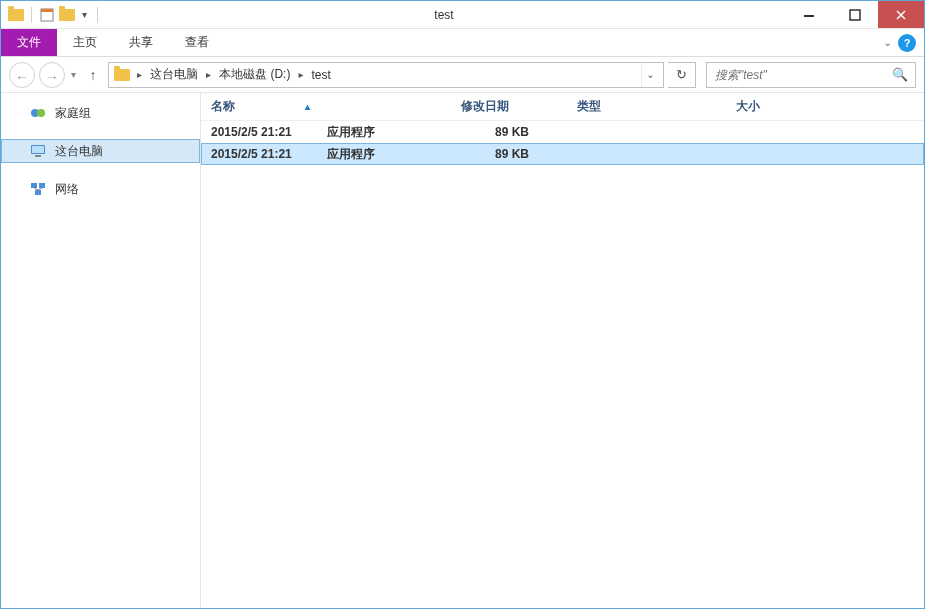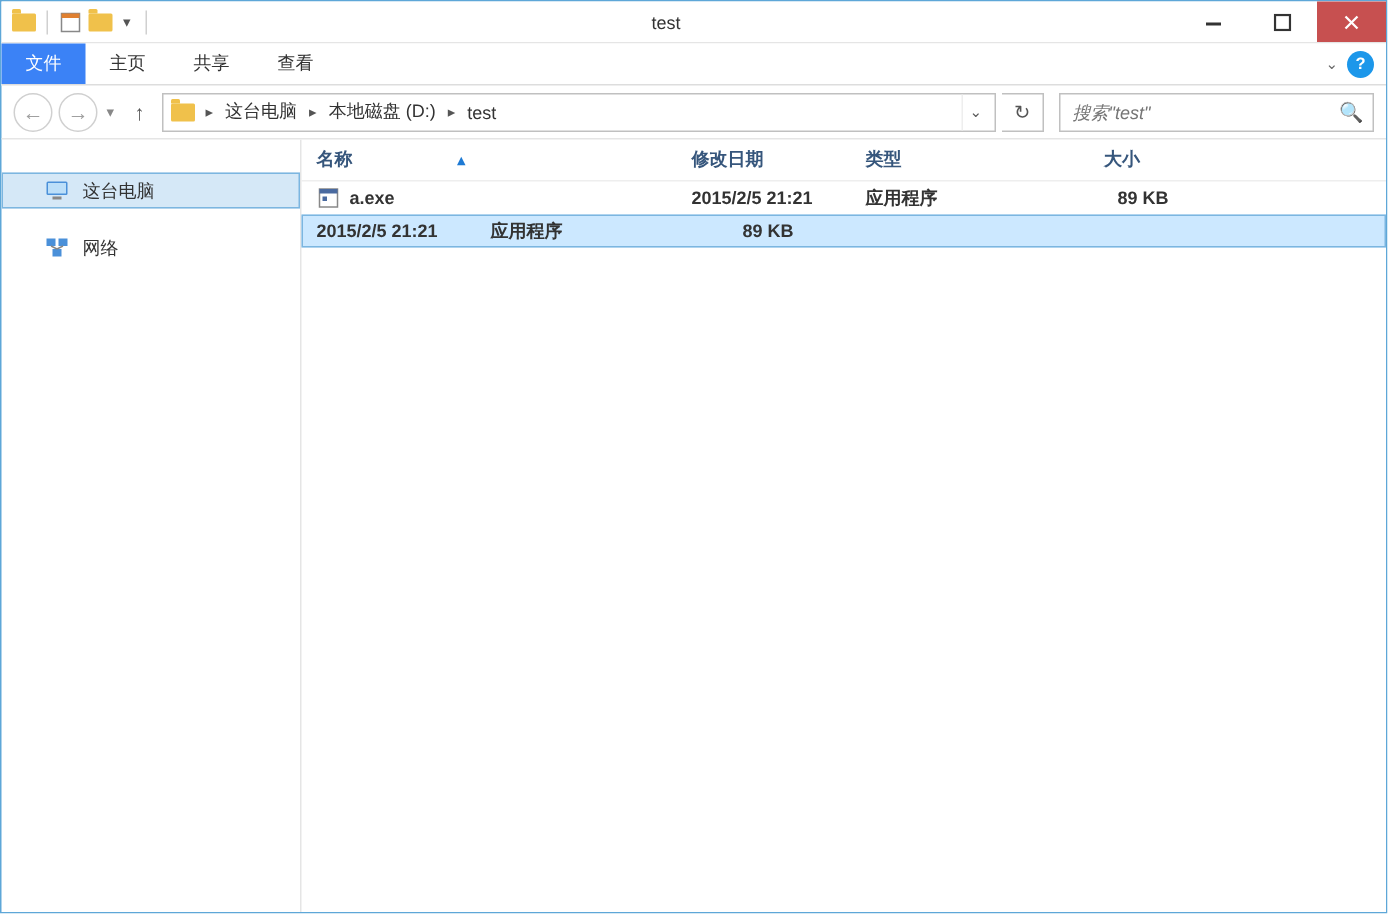--- a/index.html
+++ b/index.html
@@ -11,21 +11,21 @@
   .tb-icon-folder { width: 18px; height: 18px; display: flex; align-items: center; justify-content: center; }
   .tb-sep { width: 1px; height: 16px; background: #d0d0d0; margin: 0 4px; }
   .tb-dropdown { font-size: 10px; color: #555; padding: 0 4px; }
   .tb-title { flex: 1; text-align: center; font-size: 12px; color: #333; }
   .tb-controls { display: flex; height: 100%; }
   .tb-btn { width: 46px; height: 100%; display: flex; align-items: center; justify-content: center; font-size: 12px; color: #333; }
   .tb-btn.close { background: #c75050; color: #fff; }
   
   .ribbon { height: 28px; display: flex; align-items: stretch; background: #fff; border-bottom: 1px solid #ddd; }
   .ribbon-tab { padding: 0 16px; font-size: 12px; color: #333; display: flex; align-items: center; }
-  .ribbon-tab.active { background: #3b82f6; color: #fff; }
+  .ribbon-tab.active { background: #a21caf; color: #fff; }
   .ribbon-spacer { flex: 1; }
   .ribbon-right { display: flex; align-items: center; padding-right: 8px; gap: 6px; }
   .help-icon { width: 18px; height: 18px; border-radius: 50%; background: #1c97ea; color: #fff; display: flex; align-items: center; justify-content: center; font-size: 11px; font-weight: bold; }
   .chevron-expand { font-size: 10px; color: #666; }
   
   .nav-bar { height: 36px; display: flex; align-items: center; padding: 4px 8px; gap: 4px; border-bottom: 1px solid #e5e5e5; }
   .nav-btn { width: 26px; height: 26px; border-radius: 50%; border: 1px solid #d0d0d0; display: flex; align-items: center; justify-content: center; color: #a0a0a0; font-size: 14px; }
   .nav-small { font-size: 10px; color: #888; padding: 0 2px; }
   .nav-up { width: 22px; height: 22px; display: flex; align-items: center; justify-content: center; color: #555; font-size: 14px; }
   .address { flex: 1; height: 26px; border: 1px solid #c0c0c0; display: flex; align-items: center; padding: 0 4px; font-size: 12px; background: #fff; }
@@ -146,20 +146,29 @@
     </div>
     <div class="refresh-btn">↻</div>
     <div class="search-box">
       <input class="search-input" placeholder="搜索&quot;test&quot;" style="">
       <span class="search-icon">🔍</span>
     </div>
   </div>
 
   <div class="body">
     <div class="sidebar">
+      <div class="side-item indent">
+        <span class="side-icon">
+            <svg width="16" height="16" viewBox="0 0 16 16">
+              <circle cx="5" cy="8" r="4" fill="#4a90d9"></circle>
+              <circle cx="11" cy="8" r="4" fill="#7cc148"></circle>
+            </svg>
+          </span>
+        <span>家庭组</span>
+      </div>
       <div class="side-gap"></div>
       <div class="side-item indent selected">
         <span class="side-icon">
             <svg width="16" height="14" viewBox="0 0 16 14">
               <rect x="1" y="1" width="14" height="9" rx="1" fill="#4a90d9"></rect>
               <rect x="2" y="2" width="12" height="7" fill="#bcdff9"></rect>
               <rect x="5" y="11" width="6" height="2" fill="#888"></rect>
             </svg>
           </span>
         <span>这台电脑</span>
@@ -184,30 +193,20 @@
         <div class="h-name">
           <span>名称</span>
           <span class="h-sort">▴</span>
         </div>
         <div class="h-date">修改日期</div>
         <div class="h-type">类型</div>
         <div class="h-size">大小</div>
       </div>
       <div class="rows">
         <div class="row">
-          <div class="r-name">
-            <span class="r-icon">
-                <svg width="14" height="14" viewBox="0 0 14 14">
-                  <rect x="1" y="1" width="12" height="12" fill="#fff" stroke="#888"></rect>
-                  <rect x="1" y="1" width="12" height="3" fill="#4a6aa0"></rect>
-                  <rect x="3" y="6" width="3" height="3" fill="#4a6aa0"></rect>
-                </svg>
-              </span>
-            <span>a.exe</span>
-          </div>
           <div class="r-date">2015/2/5 21:21</div>
           <div class="r-type">应用程序</div>
           <div class="r-size">89 KB</div>
         </div>
         <div class="row selected">
           <div class="r-date">2015/2/5 21:21</div>
           <div class="r-type">应用程序</div>
           <div class="r-size">89 KB</div>
         </div>
       </div>

